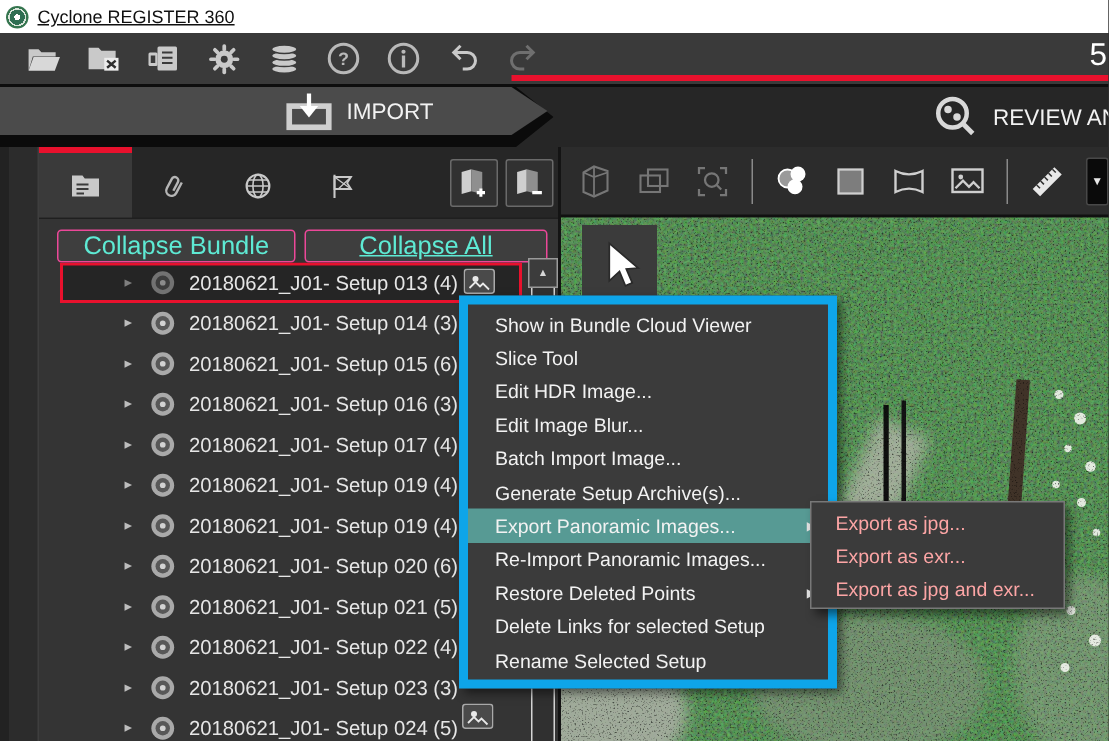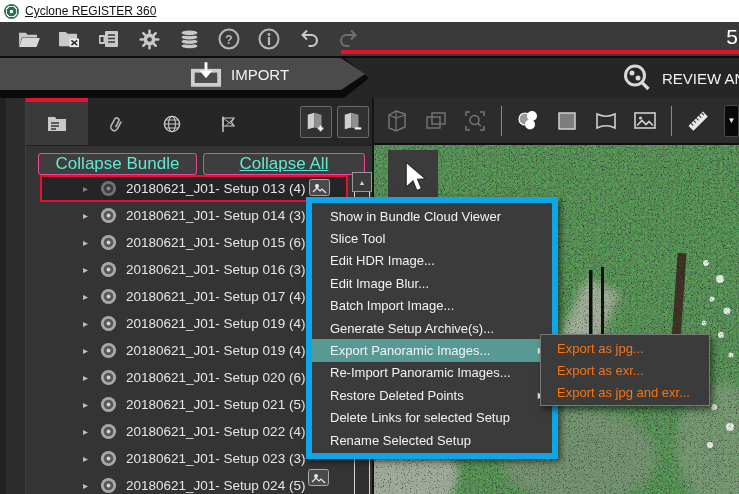--- a/index.html
+++ b/index.html
@@ -75,21 +75,21 @@
   .select-float{position:absolute;top:52px;left:14px;width:50px;height:54px;background:#3b3b3b;
     display:flex;align-items:center;justify-content:center;z-index:5;}
   
   .context-menu{position:absolute;top:197px;left:306px;width:252px;background:#3b3b3b;
     border:6px solid #0ea5e9;box-shadow:3px 3px 6px rgba(0,0,0,.5);z-index:20;padding:2px 0;box-sizing:border-box;}
   .menu-item{height:22.4px;display:flex;align-items:center;padding:0 8px 0 18px;color:#f2f2f2;font-size:13px;}
   .menu-item.highlighted{background:#579a94;}
   .menu-arrow{margin-left:auto;font-size:8px;color:#e2e2e2;}
   .submenu{position:absolute;top:334px;left:540px;width:170px;background:#3b3b3b;
     border:1px solid #787878;box-shadow:3px 4px 6px rgba(0,0,0,.5);z-index:25;padding:2px 0;box-sizing:border-box;}
-  .submenu-item{height:22px;display:flex;align-items:center;padding-left:16px;color:#f97316;font-size:13px;}
+  .submenu-item{height:22px;display:flex;align-items:center;padding-left:16px;color:#fca5a5;font-size:13px;}
   svg{display:block;}
 </style>
 </head>
 <body>
 
 <div class="titlebar">
   <span class="app-logo"></span>
   <span class="title-text">Cyclone REGISTER 360</span>
 </div>
 

